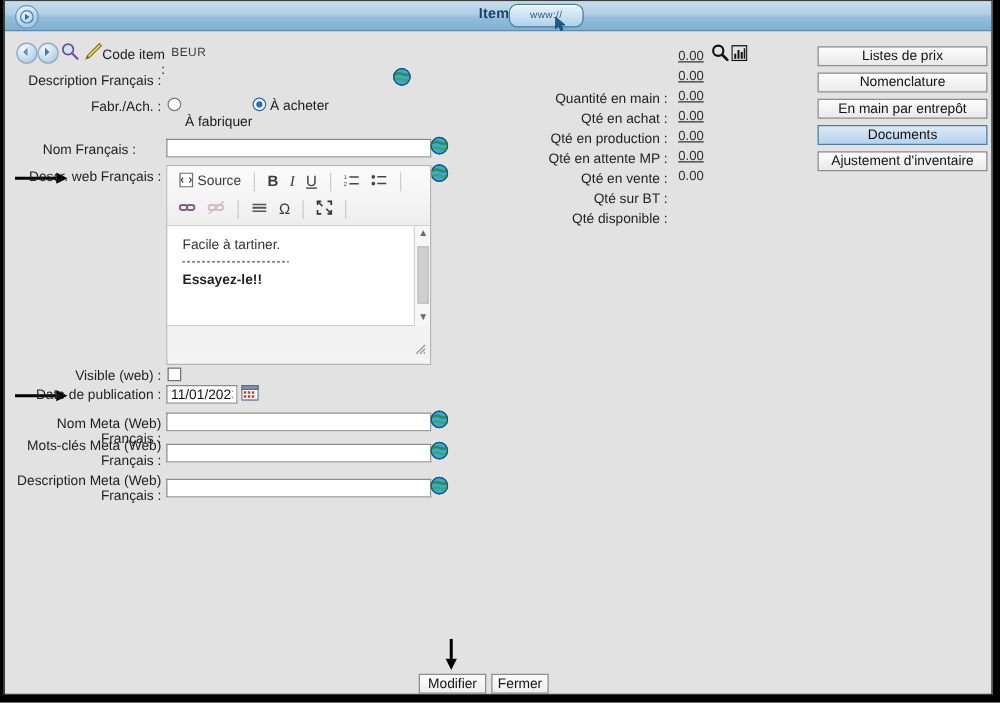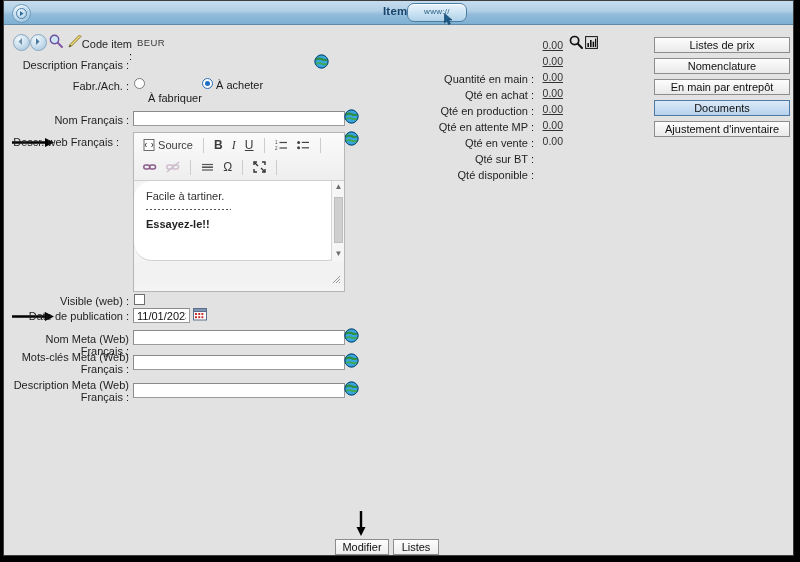--- a/index.html
+++ b/index.html
@@ -98,21 +98,21 @@
   .ck-btn{
     display:inline-block;vertical-align:middle;height:20px;line-height:20px;
     padding:0 3px;font-size:11px;color:#3b3b3b;
   }
   .ck-sep{
     display:inline-block;vertical-align:middle;width:1px;height:15px;
     background:#cccccc;margin:0 4px;
   }
   .ck-body{
     position:absolute;left:0;top:48px;width:210px;height:80px;background:#fff;
-    border-bottom:1px solid #cfcfcf;box-sizing:border-box;border-radius:18px;
+    border-bottom:1px solid #cfcfcf;box-sizing:border-box;
   }
   .ck-content{position:absolute;left:12px;top:9px;right:18px;}
   .ck-content .line1{font-size:11px;color:#333;margin:0 0 7px 0;}
   .ck-content .hr{
     height:1px;margin:0 0 8px 0;width:85px;
     background:repeating-linear-gradient(to right,#555 0 2px,transparent 2px 4px);
   }
   .ck-content .line2{font-size:11px;color:#222;font-weight:bold;margin:0;}
   .ck-scroll{
     position:absolute;right:0;top:48px;width:13px;height:80px;
@@ -199,34 +199,34 @@
     <path d="M2 10.5 Q5.5 9 9 10.5 Q12 11.8 14.2 10.2" fill="none" stroke="#3fa94f" stroke-width="2"></path>
     <circle cx="8" cy="8" r="7" fill="none" stroke="#13557f" stroke-width="1"></circle>
   </svg>
 
   <div class="lbl" style="left:10px;top:79px;width:115px;">Fabr./Ach. :</div>
   <div class="radio" style="left:130px;top:77px;"></div>
   <div class="radlab" style="left:144px;top:78px;margin-top:13px;">À fabriquer</div>
   <div class="radio on" style="left:198px;top:77px;"></div>
   <div class="radlab" style="left:212px;top:78px;">À acheter</div>
 
-  <div class="lbl" style="left:10px;top:113px;width:115px;">Nom Français :</div>
+  <div class="lbl" style="left:10px;top:113px;width:115px;text-align:center;">Nom Français :</div>
   <input class="txtin" style="left: 129px; top: 110px; width: 212px;" value="">
   <svg class="globe" style="left:340px;top:108px;" viewBox="0 0 16 16">
     <circle cx="8" cy="8" r="7" fill="#3aa6e0" stroke="#17608f" stroke-width="1"></circle>
     <path d="M1.6 6.2 Q5 4 8.4 5.6 Q11 7 14.4 6" fill="none" stroke="#2f8f3f" stroke-width="2.2"></path>
     <path d="M2 10.5 Q5.5 9 9 10.5 Q12 11.8 14.2 10.2" fill="none" stroke="#3fa94f" stroke-width="2"></path>
     <circle cx="8" cy="8" r="7" fill="none" stroke="#13557f" stroke-width="1"></circle>
   </svg>
 
   <svg class="anno" style="left:8px;top:137px;" width="42" height="9" viewBox="0 0 42 9">
     <line x1="0" y1="4.5" x2="33" y2="4.5" stroke="#000" stroke-width="2.4"></line>
     <path d="M33 0 L42 4.5 L33 9 Z" fill="#000"></path>
   </svg>
-  <div class="lbl" style="left:0;top:135px;width:115px;">Descr. web Français :</div>
+  <div class="lbl" style="left:10px;top:135px;width:115px;">Descr. web Français :</div>
   <svg class="globe" style="left:340px;top:130px;" viewBox="0 0 16 16">
     <circle cx="8" cy="8" r="7" fill="#3aa6e0" stroke="#17608f" stroke-width="1"></circle>
     <path d="M1.6 6.2 Q5 4 8.4 5.6 Q11 7 14.4 6" fill="none" stroke="#2f8f3f" stroke-width="2.2"></path>
     <path d="M2 10.5 Q5.5 9 9 10.5 Q12 11.8 14.2 10.2" fill="none" stroke="#3fa94f" stroke-width="2"></path>
     <circle cx="8" cy="8" r="7" fill="none" stroke="#13557f" stroke-width="1"></circle>
   </svg>
 
   <div class="editor">
     <div class="ck-toolbar">
 
@@ -404,15 +404,15 @@
   <div class="rbtn" style="top:57px;">Nomenclature</div>
   <div class="rbtn" style="top:78px;">En main par entrepôt</div>
   <div class="rbtn" style="top:120px;">Ajustement d'inventaire</div>
   <div class="rbtn active" style="top:99px;">Documents</div>
 
   <svg class="anno" style="left:352px;top:510px;" width="10" height="25" viewBox="0 0 10 25">
     <line x1="5" y1="0" x2="5" y2="17" stroke="#000" stroke-width="2.4"></line>
     <path d="M0.5 16 L5 25 L9.5 16 Z" fill="#000"></path>
   </svg>
   <div class="bbtn" style="left:331px;top:538px;width:54px;">Modifier</div>
-  <div class="bbtn" style="left:389px;top:538px;width:46px;">Listes</div>
+  <div class="bbtn" style="left:389px;top:538px;width:46px;">Fermer</div>
 
 </div>
 
 </body></html>

